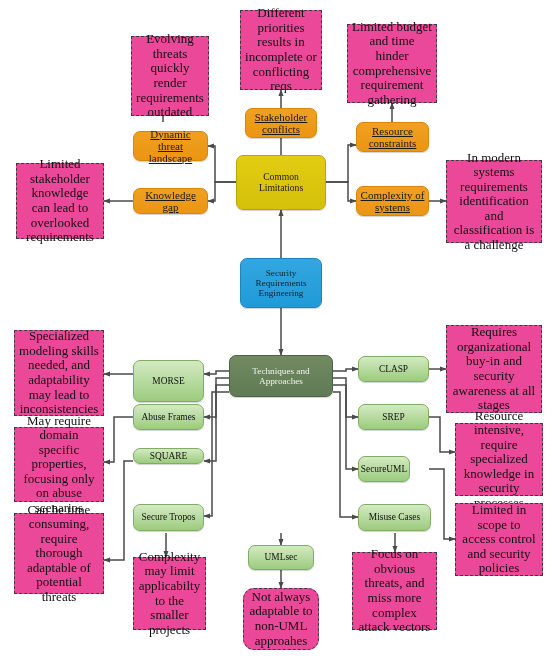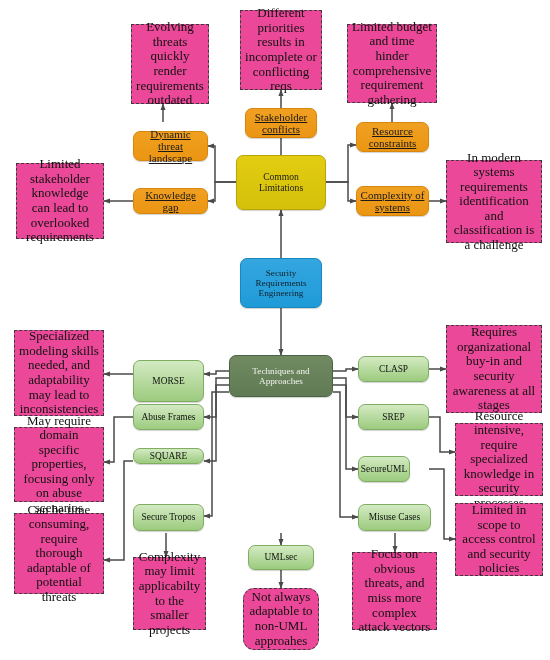--- a/index.html
+++ b/index.html
@@ -87,21 +87,21 @@
       <path d="M429,369 L446,369"></path>
       <path d="M429,417 L440,417 L440,452 L455,452"></path>
       <path d="M429,469 L444,469 L444,539 L455,539"></path>
     </g>
 
     <g stroke="#4a4a4a" stroke-width="1.5" fill="none">
       <path d="M212,516 L212,516"></path>
     </g>
   </svg>
 
-  <div class="node dbox" style="left:131px;top:24px;width:78px;height:80px;justify-content:flex-end;">
+  <div class="node dbox" style="left:131px;top:36px;width:78px;height:80px;justify-content:flex-end;">
     <span>Evolving threats quickly render requirements outdated</span>
   </div>
 
   <div class="node dbox" style="left:240px;top:10px;width:82px;height:80px;">
     <span>Different priorities results in incomplete or conflicting reqs</span>
   </div>
 
   <div class="node dbox" style="left:347px;top:24px;width:90px;height:79px;">
     <span>Limited budget and time hinder comprehensive requirement gathering</span>
   </div>

